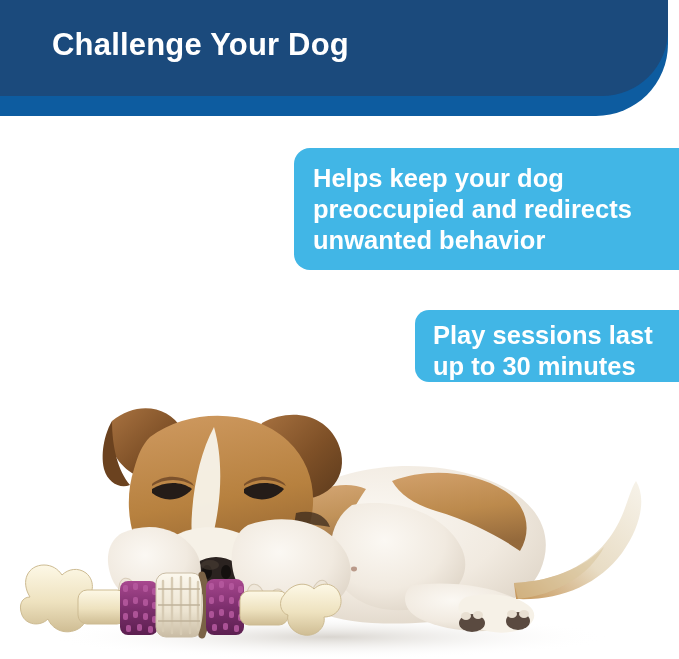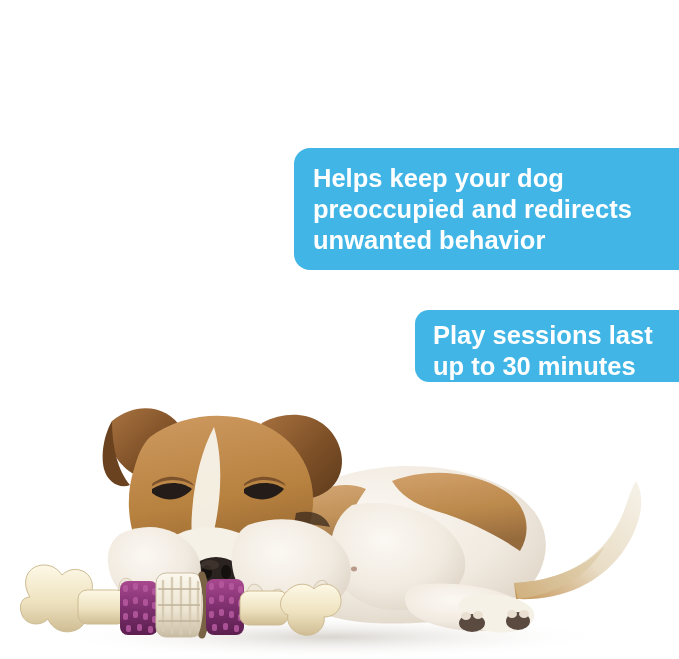--- a/index.html
+++ b/index.html
@@ -95,20 +95,25 @@
     width: 679px;
     height: 274px;
   }
   .photo svg { display: block; }
 </style>
 </head>
 <body>
 
 <div id="page">
 
+  <div class="header-wrap">
+    <div class="header-stripe"></div>
+    <div class="header-bar"></div>
+    <div class="header-title">Challenge Your Dog</div>
+  </div>
 
   <div class="callout callout-1">
     <span class="callout-line">Helps keep your dog</span>
     <span class="callout-line">preoccupied and redirects</span>
     <span class="callout-line">unwanted behavior</span>
   </div>
 
   <div class="callout callout-2">
     <span class="callout-line">Play sessions last</span>
     <span class="callout-line">up to 30 minutes</span>

